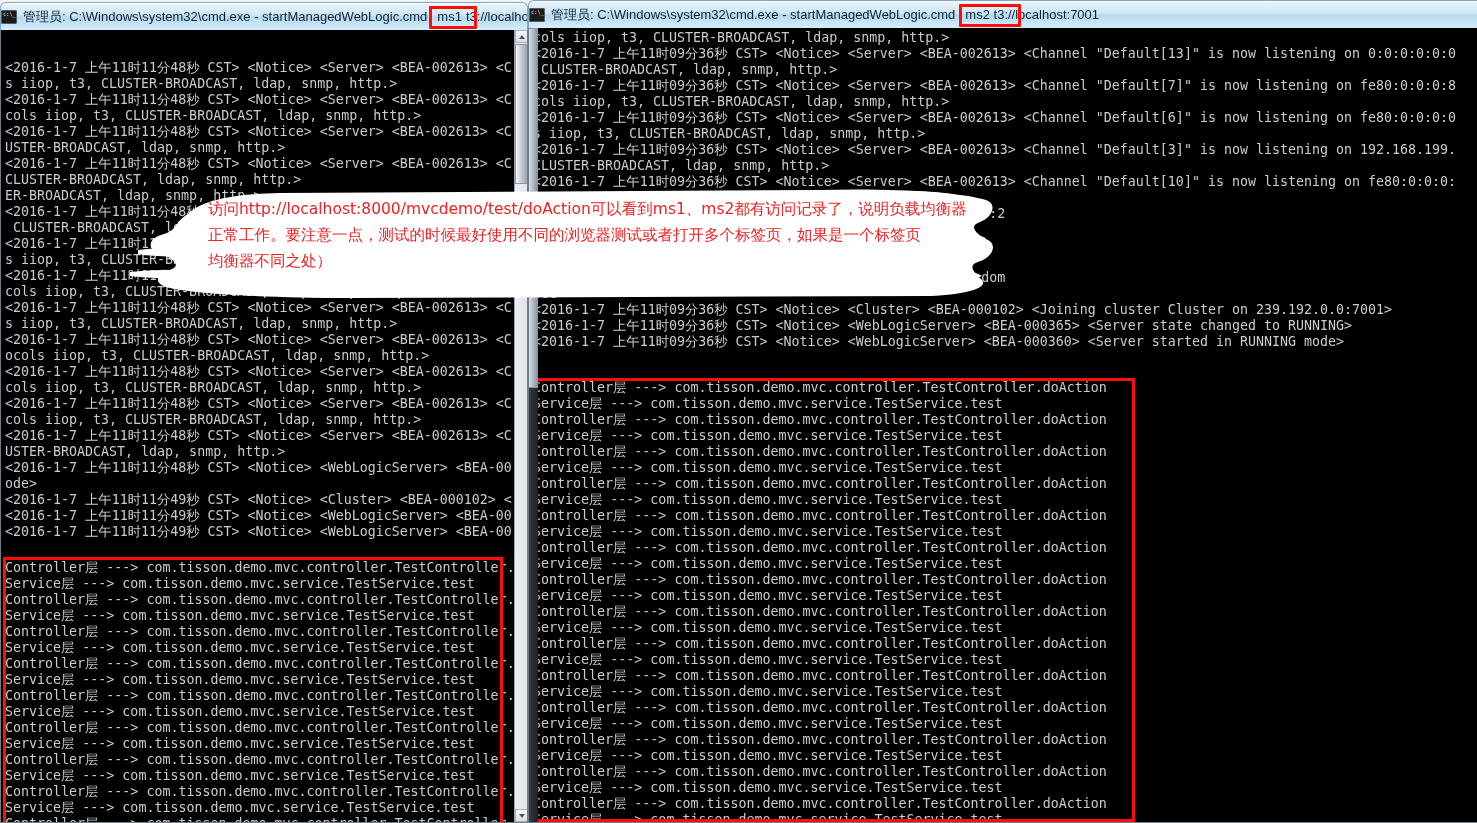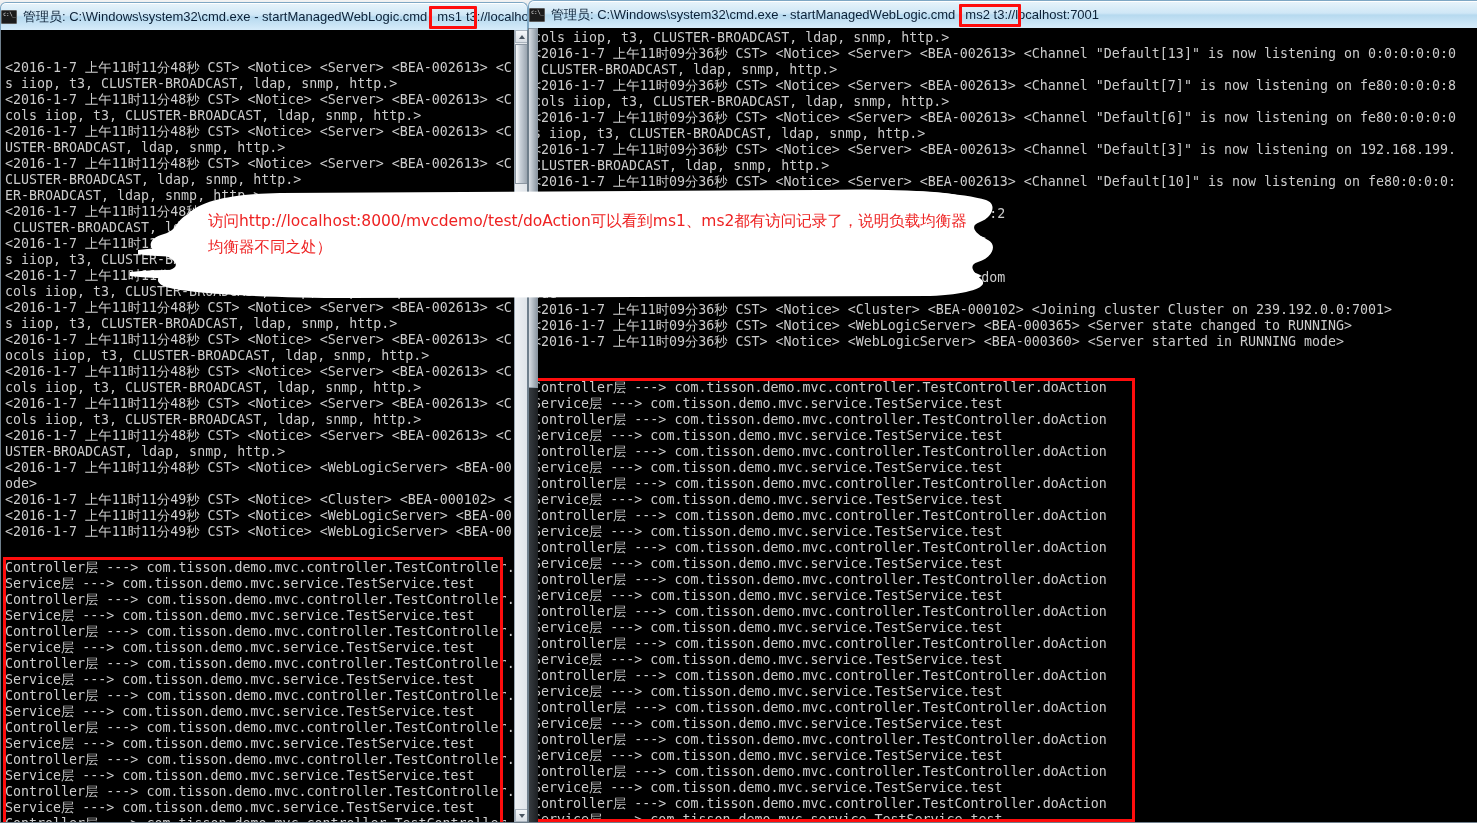--- a/index.html
+++ b/index.html
@@ -208,16 +208,16 @@
       <path d="M 0,84 C 40,80 80,82 118,86 C 80,92 36,92 0,88 Z" fill="#ffffff"></path>
     </svg>
 
     <svg width="180" height="130" viewBox="0 0 180 130" style="position:absolute;left:690px;top:-12px;">
       <path d="M 40,20 C 90,10 140,16 168,28 C 150,40 110,42 70,38
                C 96,48 140,52 166,62 C 140,76 96,76 62,70
                C 96,82 140,88 162,100 C 130,114 80,112 40,104
                C 10,98 6,80 24,70 C 4,60 6,36 40,20 Z" fill="#ffffff"></path>
     </svg>
 
-    <div class="annot-text" style="left: 78px; top: 20px; color: rgb(238, 34, 34);" id="annot"><span class="l">访问http://localhost:8000/mvcdemo/test/doAction可以看到ms1、ms2都有访问记录了，说明负载均衡器</span><span class="l">均衡器不同之处）</span></div>
+    <div class="annot-text" style="left: 78px; top: 8px; color: rgb(238, 34, 34);" id="annot"><span class="l">访问http://localhost:8000/mvcdemo/test/doAction可以看到ms1、ms2都有访问记录了，说明负载均衡器</span><span class="l">正常工作。要注意一点，测试的时候最好使用不同的浏览器测试或者打开多个标签页，如果是一个标签页</span><span class="l">均衡器不同之处）</span></div>
   </div>
 
 </div>
 
 </body></html>

